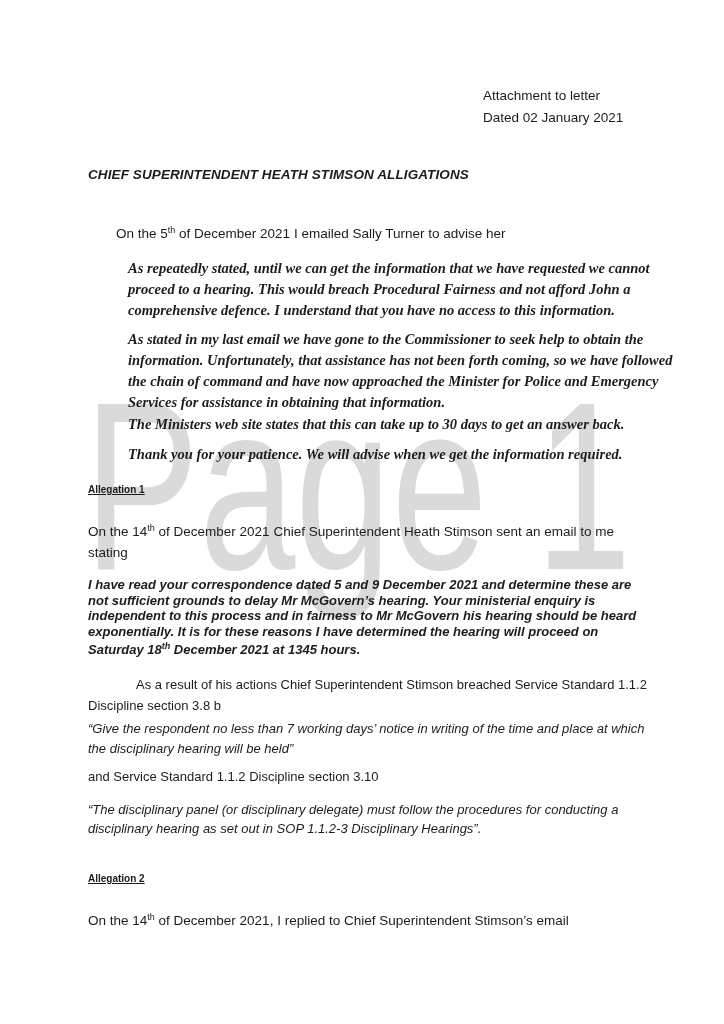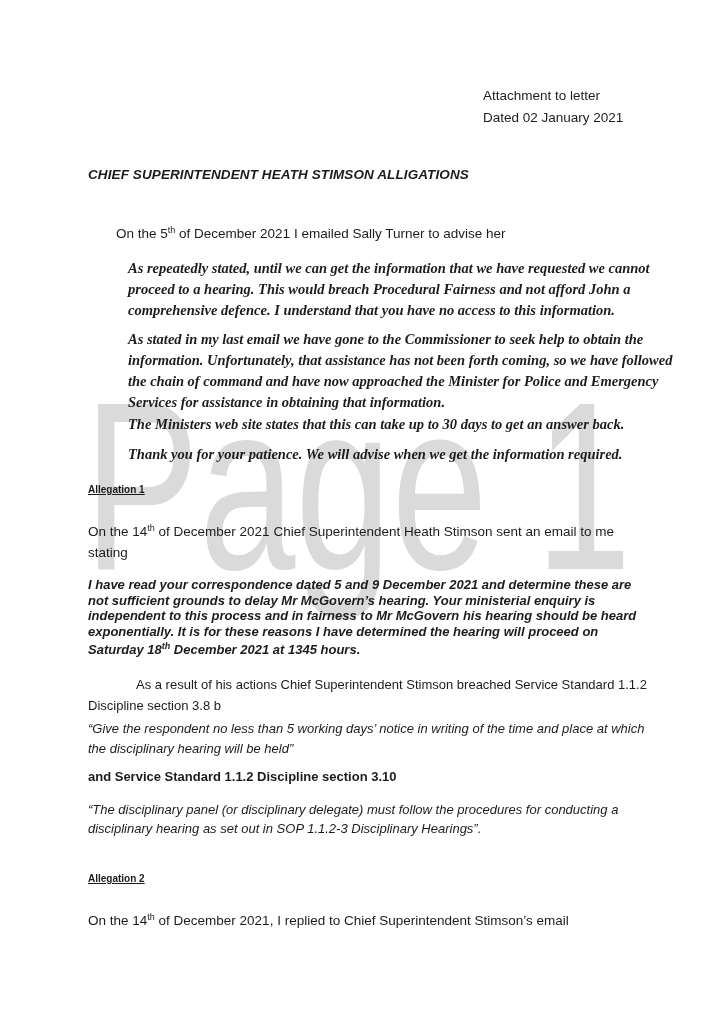--- a/index.html
+++ b/index.html
@@ -50,21 +50,21 @@
   .on14{top:518px;}
   .sans-bi{
     font-size:13px;font-weight:bold;font-style:italic;
     line-height:15.5px;
   }
   .email{top:577px;}
   .arial{font-size:13px;line-height:21px;}
   .result{top:674px;text-indent:48px;}
   .arial-i{font-size:13px;font-style:italic;line-height:20px;}
   .quote1{top:719px;}
-  .andline{top:766px;font-weight:bold;}
+  .andline{top:766px;}
   .quote2{top:800px;line-height:19px;}
   .reply{top:907px;}
   .sup{font-size:9px;vertical-align:5px;}
 </style>
 </head>
 <body>
 
 <div class="page">
 
   <div class="watermark">Page 1</div>
@@ -96,21 +96,21 @@
 
   <div class="blk sans-bi email"><span>I have read your correspondence dated 5 and 9 December 2021 and determine these are
 not sufficient grounds to delay Mr McGovern’s hearing.  Your ministerial enquiry is
 independent to this process and in fairness to Mr McGovern his hearing should be heard
 exponentially.  It is for these reasons I have determined the hearing will proceed on
 Saturday 18</span><span class="sup">th</span><span> December 2021 at 1345 hours.</span></div>
 
   <div class="blk arial result">As a result of his actions Chief Superintendent Stimson breached Service Standard 1.1.2
 Discipline section 3.8 b</div>
 
-  <div class="blk arial-i quote1">“Give the respondent no less than 5 working days’ notice in writing of the time and place at which
+  <div class="blk arial-i quote1">“Give the respondent no less than 7 working days’ notice in writing of the time and place at which
 the disciplinary hearing will be held”</div>
 
   <div class="blk arial andline">and Service Standard 1.1.2 Discipline section 3.10</div>
 
   <div class="blk arial-i quote2">“The disciplinary panel (or disciplinary delegate) must follow the procedures for conducting a
 disciplinary hearing as set out in SOP 1.1.2-3 Disciplinary Hearings”.</div>
 
   <div class="blk alleg alleg2">Allegation 2</div>
 
   <div class="blk calibri reply"><span>On the 14</span><span class="sup">th</span><span> of December 2021, I replied to Chief Superintendent Stimson’s email</span></div>

